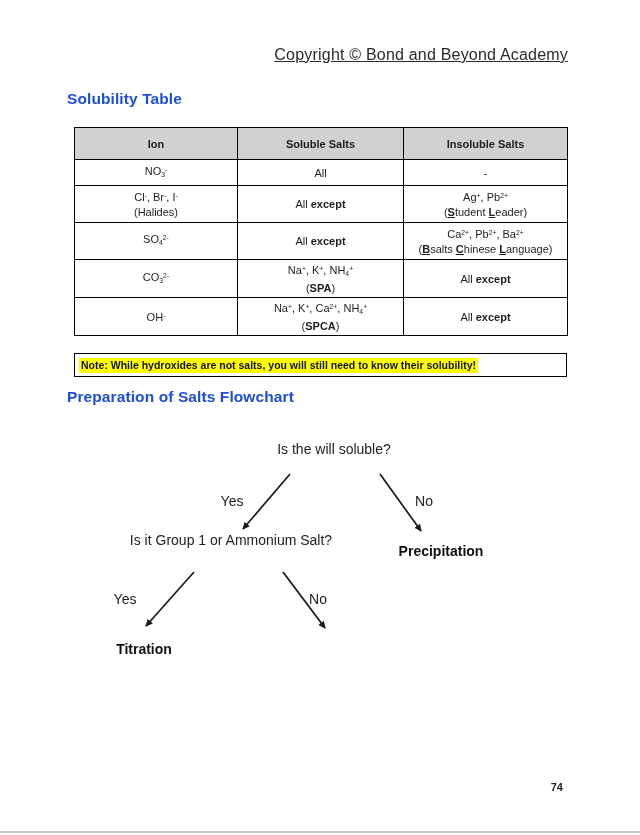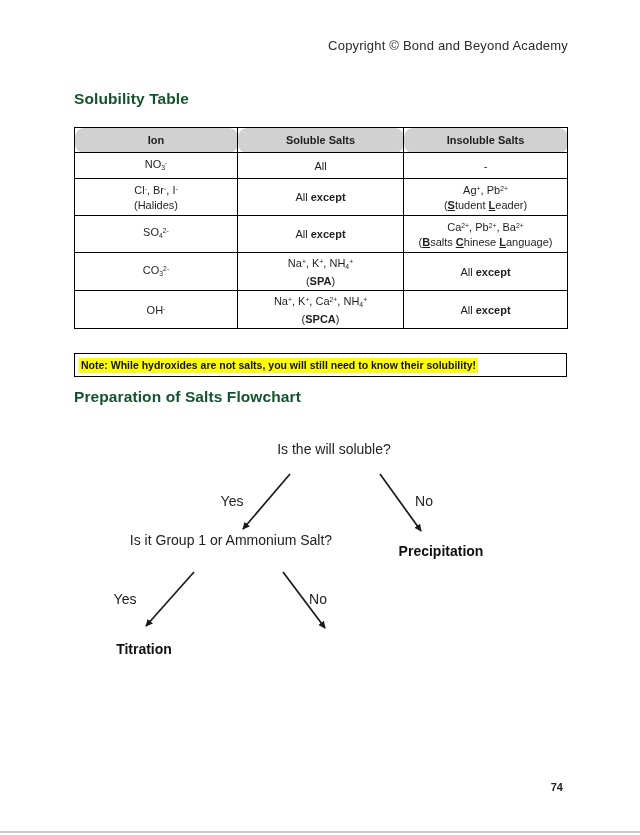--- a/index.html
+++ b/index.html
@@ -9,43 +9,43 @@
     --highlight:#ffff00;
   }
   *{margin:0;padding:0;box-sizing:border-box;}
   html,body{background:#ffffff;}
   body{
     width:640px;height:835px;position:relative;overflow:hidden;
     font-family:"Liberation Sans","DejaVu Sans",sans-serif;
     color:var(--text);
   }
   .copyright{
-    position:absolute;top:38px;right:72px;
-    font-size:13px;letter-spacing:0.2px;color:#2a2a2a;
+    position:absolute;top:46px;right:72px;
+    font-size:16px;letter-spacing:0.2px;color:#2a2a2a;text-decoration:underline;
   }
   .title{
-    position:absolute;left:74px;
-    font-size:15.5px;font-weight:700;letter-spacing:0.1px;color:#14532d;
+    position:absolute;left:67px;
+    font-size:15.5px;font-weight:700;letter-spacing:0.1px;color:#1d4ed8;
   }
   .t1{top:90px;}
   .t2{top:388px;}
   
   table.sol-table{
     position:absolute;left:74px;top:127px;width:493px;
     border-collapse:collapse;table-layout:fixed;
   }
   .sol-table th,.sol-table td{
     border:1.5px solid var(--border);
     text-align:center;vertical-align:middle;
     font-size:11px;line-height:14px;
     padding:2px 4px;
   }
   .sol-table thead th{
     background:var(--header-bg);
-    font-weight:700;height:25px;border-radius:9px;
+    font-weight:700;height:32px;
   }
   .sol-table tbody tr:nth-child(1){height:26px;}
   .sol-table tbody tr:nth-child(n+2){height:37px;}
   .rline{display:block;}
   .b{font-weight:700;}
   .u{text-decoration:underline;}
   .superscript{font-size:0.62em;vertical-align:0.5em;letter-spacing:0;}
   .subscript{font-size:0.62em;vertical-align:-0.25em;letter-spacing:0;}
   
   .note-box{

